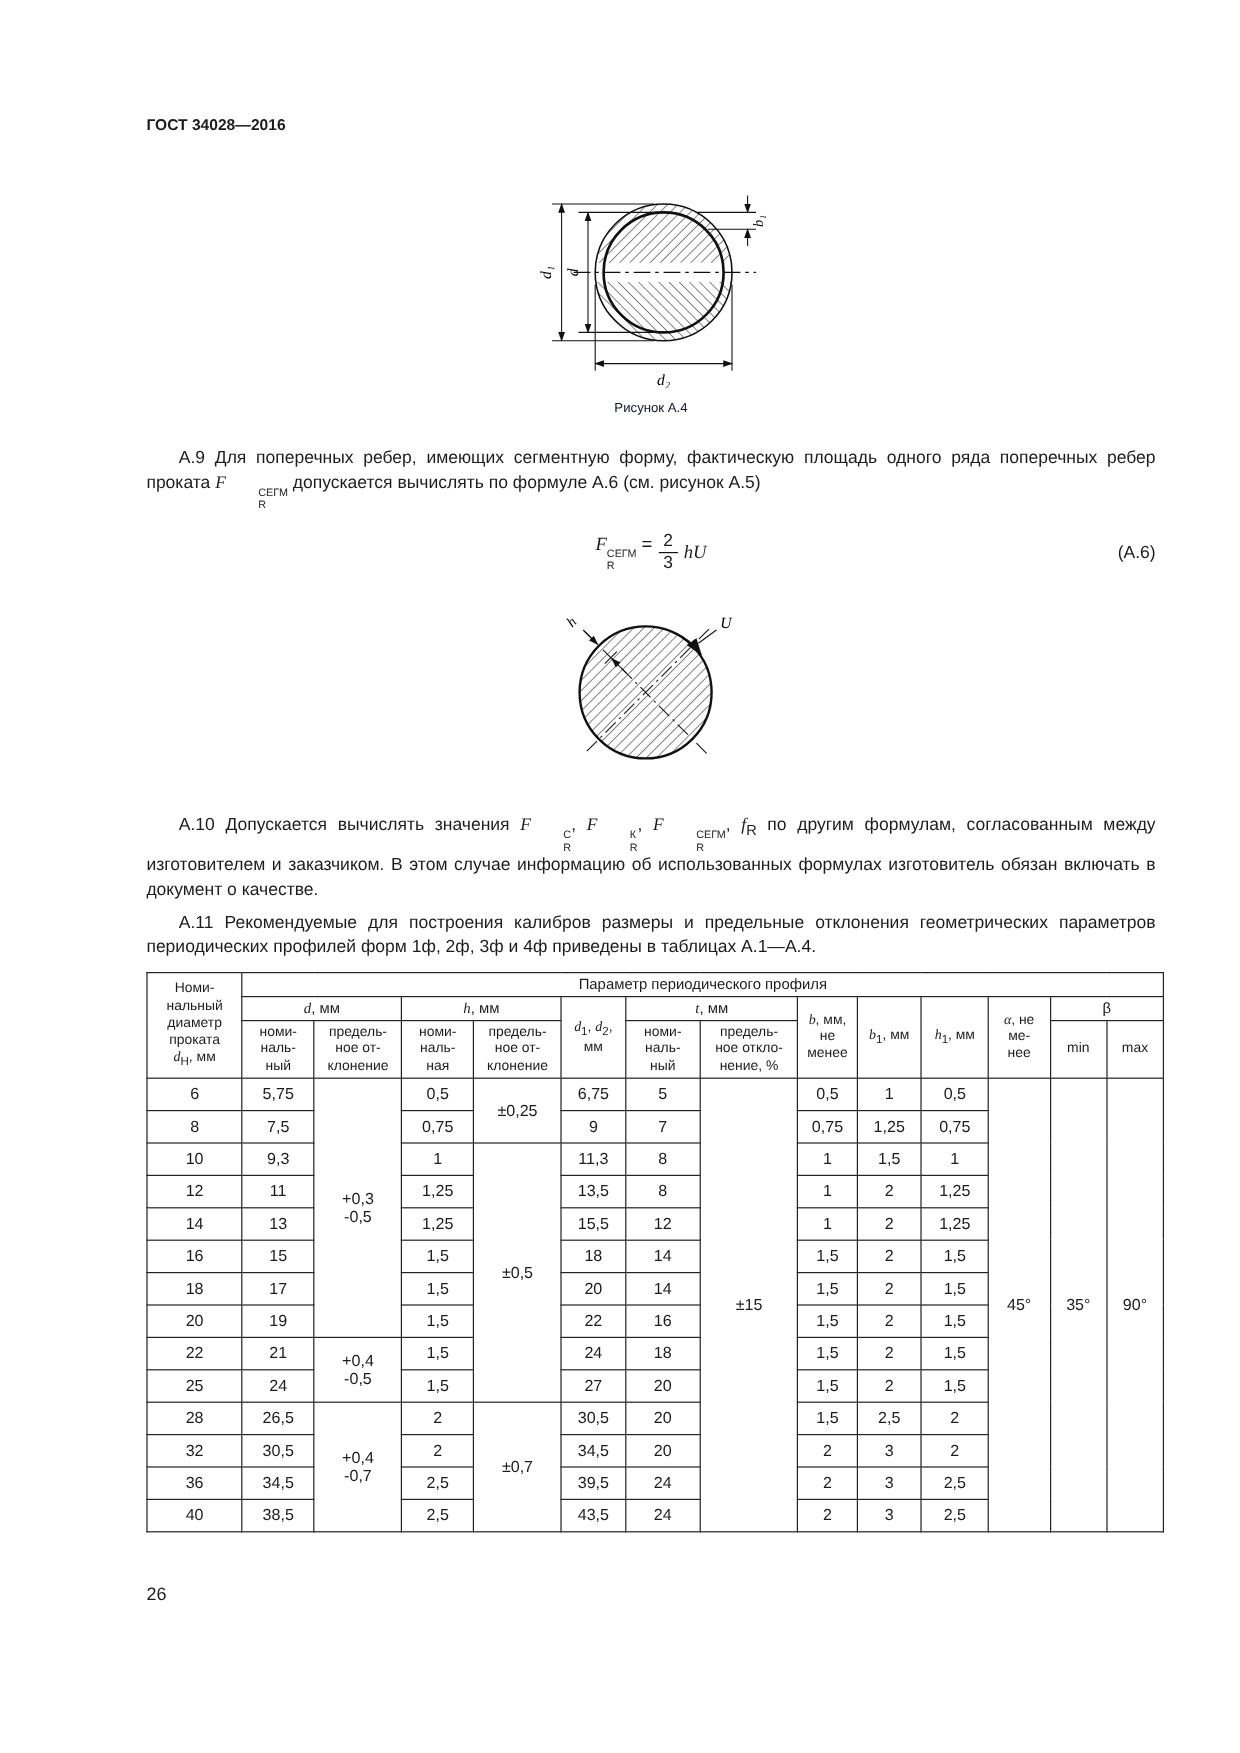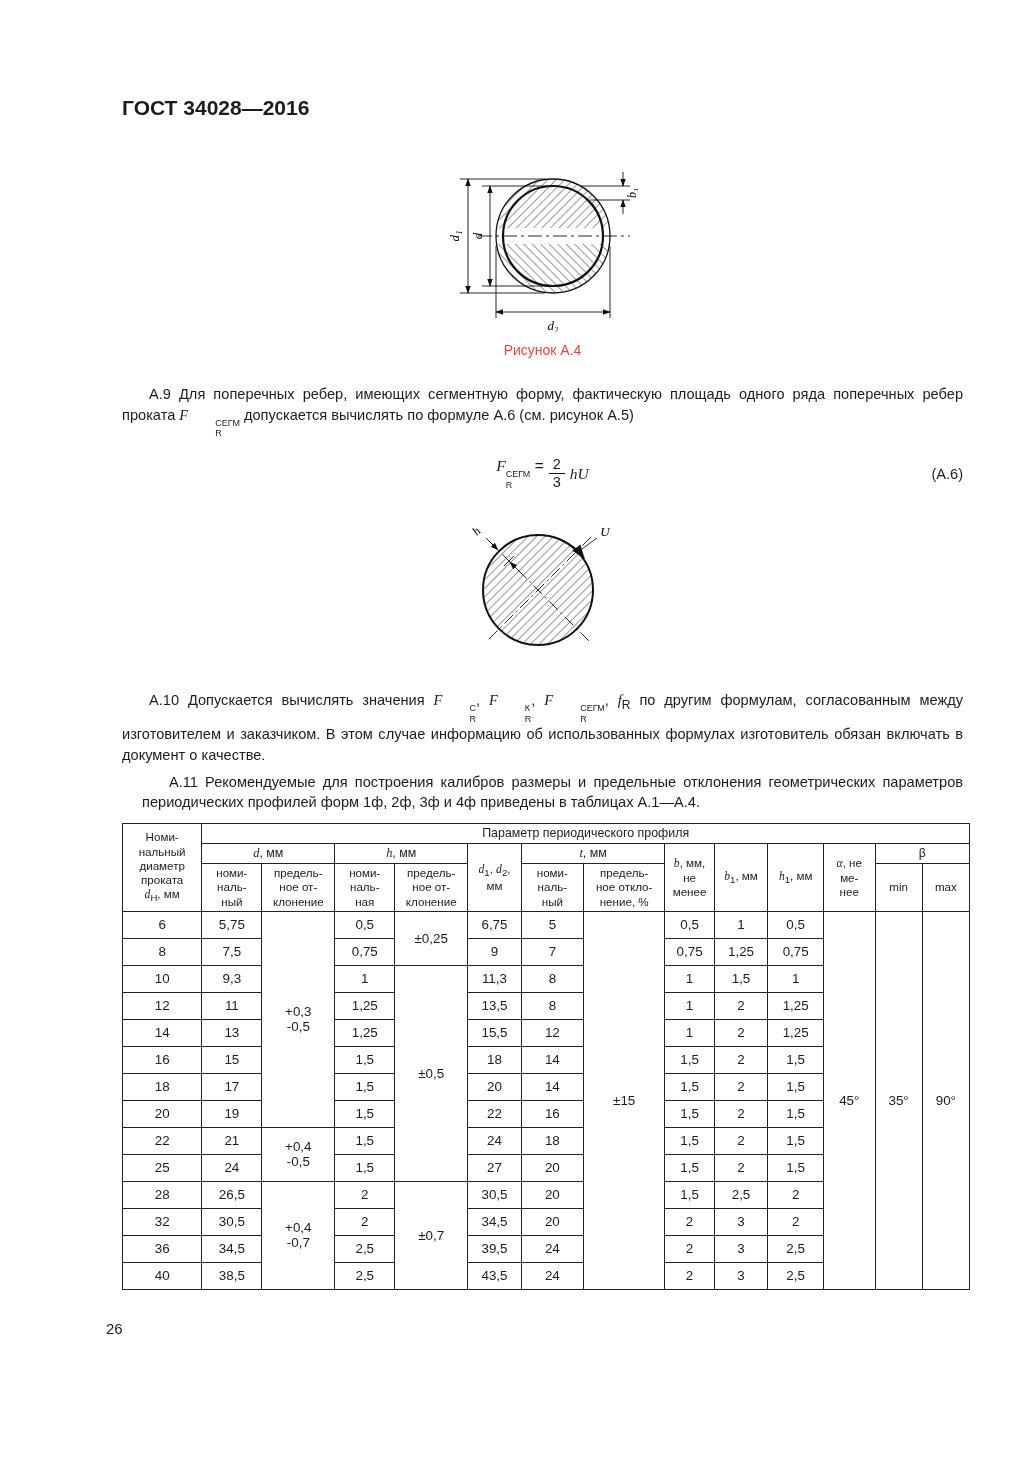--- a/index.html
+++ b/index.html
@@ -6,33 +6,33 @@
   html,body { background:#ffffff; }
   .page {
     position:relative;
     width:1033px; height:1461px;
     background:#ffffff;
     color:#1c1c1c;
     font-family:"Liberation Sans", sans-serif;
     overflow:hidden;
   }
   .content { padding:96px 70px 0 122px; }
-  .gost-header { font-weight:bold; font-size:21px; }
+  .gost-header { font-weight:bold; font-size:13px; }
   .fig { text-align:center; }
   .fig-a4 { margin-top:36px; }
   .fig-a5 { margin-top:18px; }
-  .fig-caption { font-size:14px; margin-top:6px; color:#ef4444; }
+  .fig-caption { font-size:11px; margin-top:6px; color:#0f172a; }
   .para {
     margin-top:26px;
     font-size:14.6px;
     line-height:1.42;
     text-align:justify;
     text-indent:27px;
   }
-  .para-tight { margin-top:6px;margin-left:20px; }
+  .para-tight { margin-top:6px; }
   .stk {
     display:inline-flex; flex-direction:column;
     vertical-align:-6px;
     font-size:9px; line-height:1.15;
     font-style:normal; text-align:left;
   }
   .formula-row { position:relative; margin-top:16px; text-align:center; height:40px; }
   .formula {
     display:inline-flex; align-items:center; gap:5px;
     font-size:15.5px; margin-top:2px;
@@ -49,21 +49,21 @@
     table-layout:fixed;
   }
   table.gost th, table.gost td {
     border:1px solid #222;
     text-align:center; vertical-align:middle;
     padding:2px 2px;
   }
   table.gost th { font-weight:normal; font-size:11.6px; line-height:1.22; }
   table.gost th.grp { font-size:12.4px; }
   table.gost td { font-size:13.4px; height:27px; }
-  .page-number { position:absolute; left:106px; top:1320px; font-size:15px; }
+  .page-number { position:absolute; left:122px; top:1320px; font-size:15px; }
   i { font-family:"Liberation Serif", serif; }
   svg text { font-family:"Liberation Serif", serif; font-style:italic; }
 </style>
 </head>
 <body>
 
 <div class="page">
   <div class="content">
 
     <div class="gost-header">ГОСТ 34028—2016</div>

